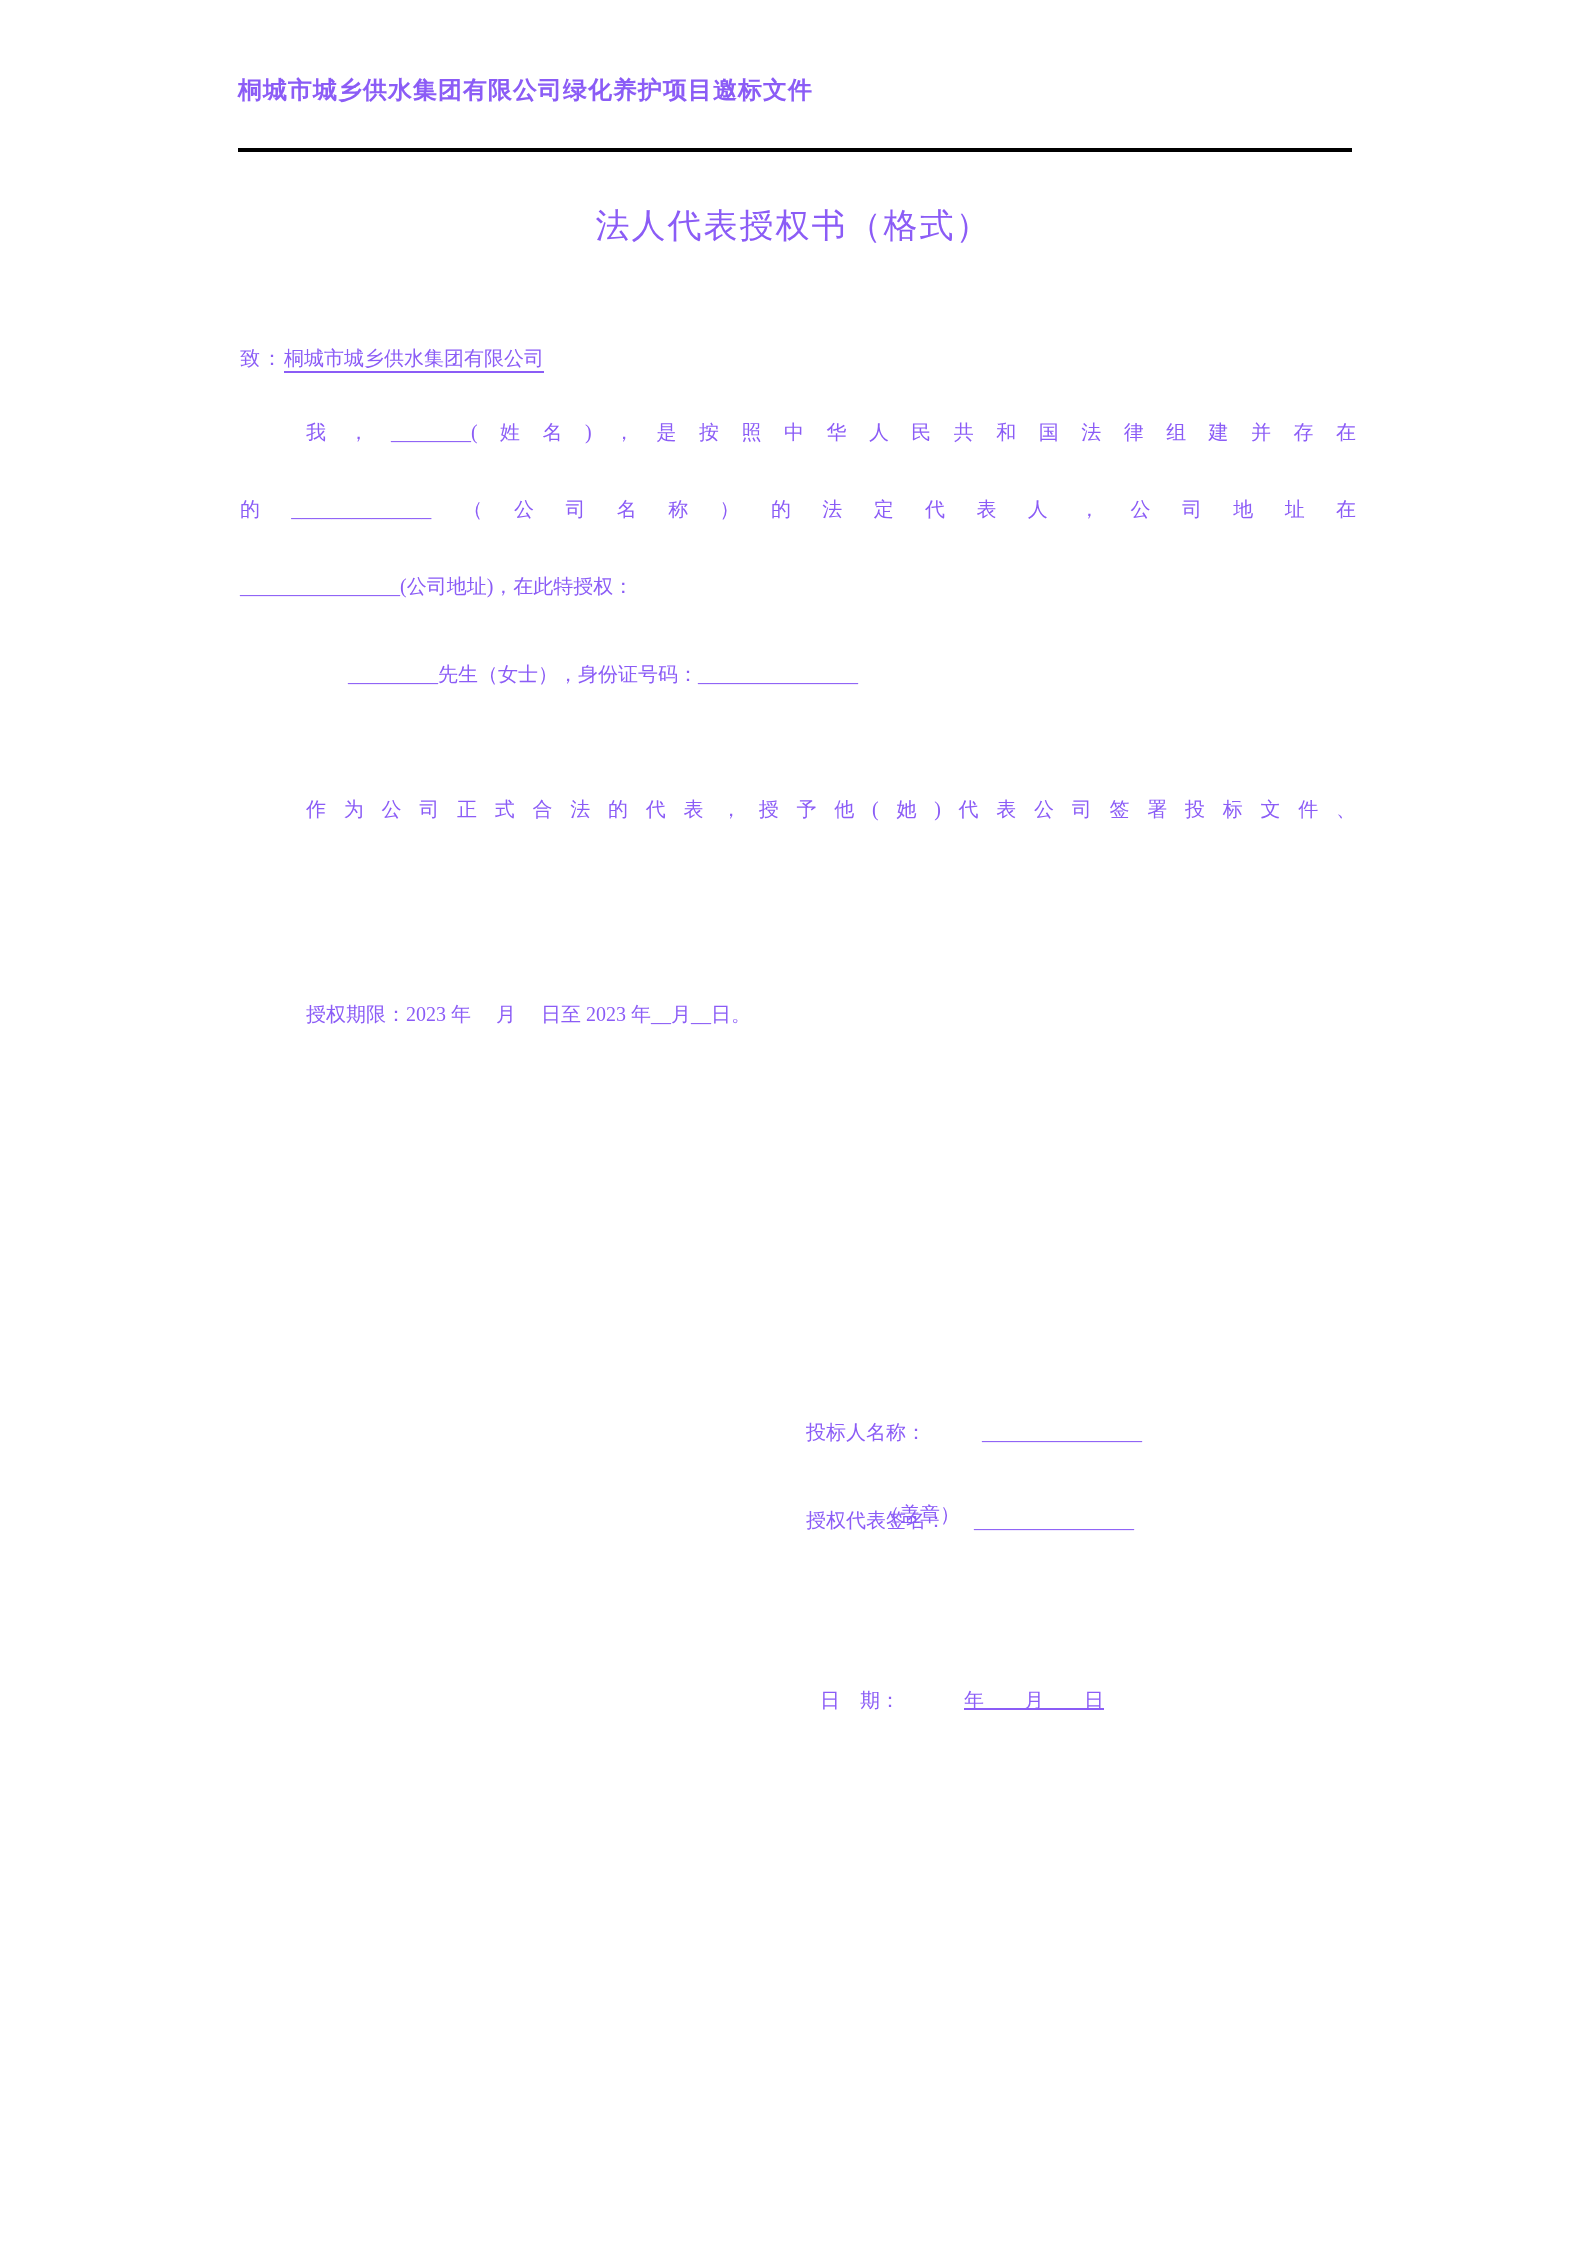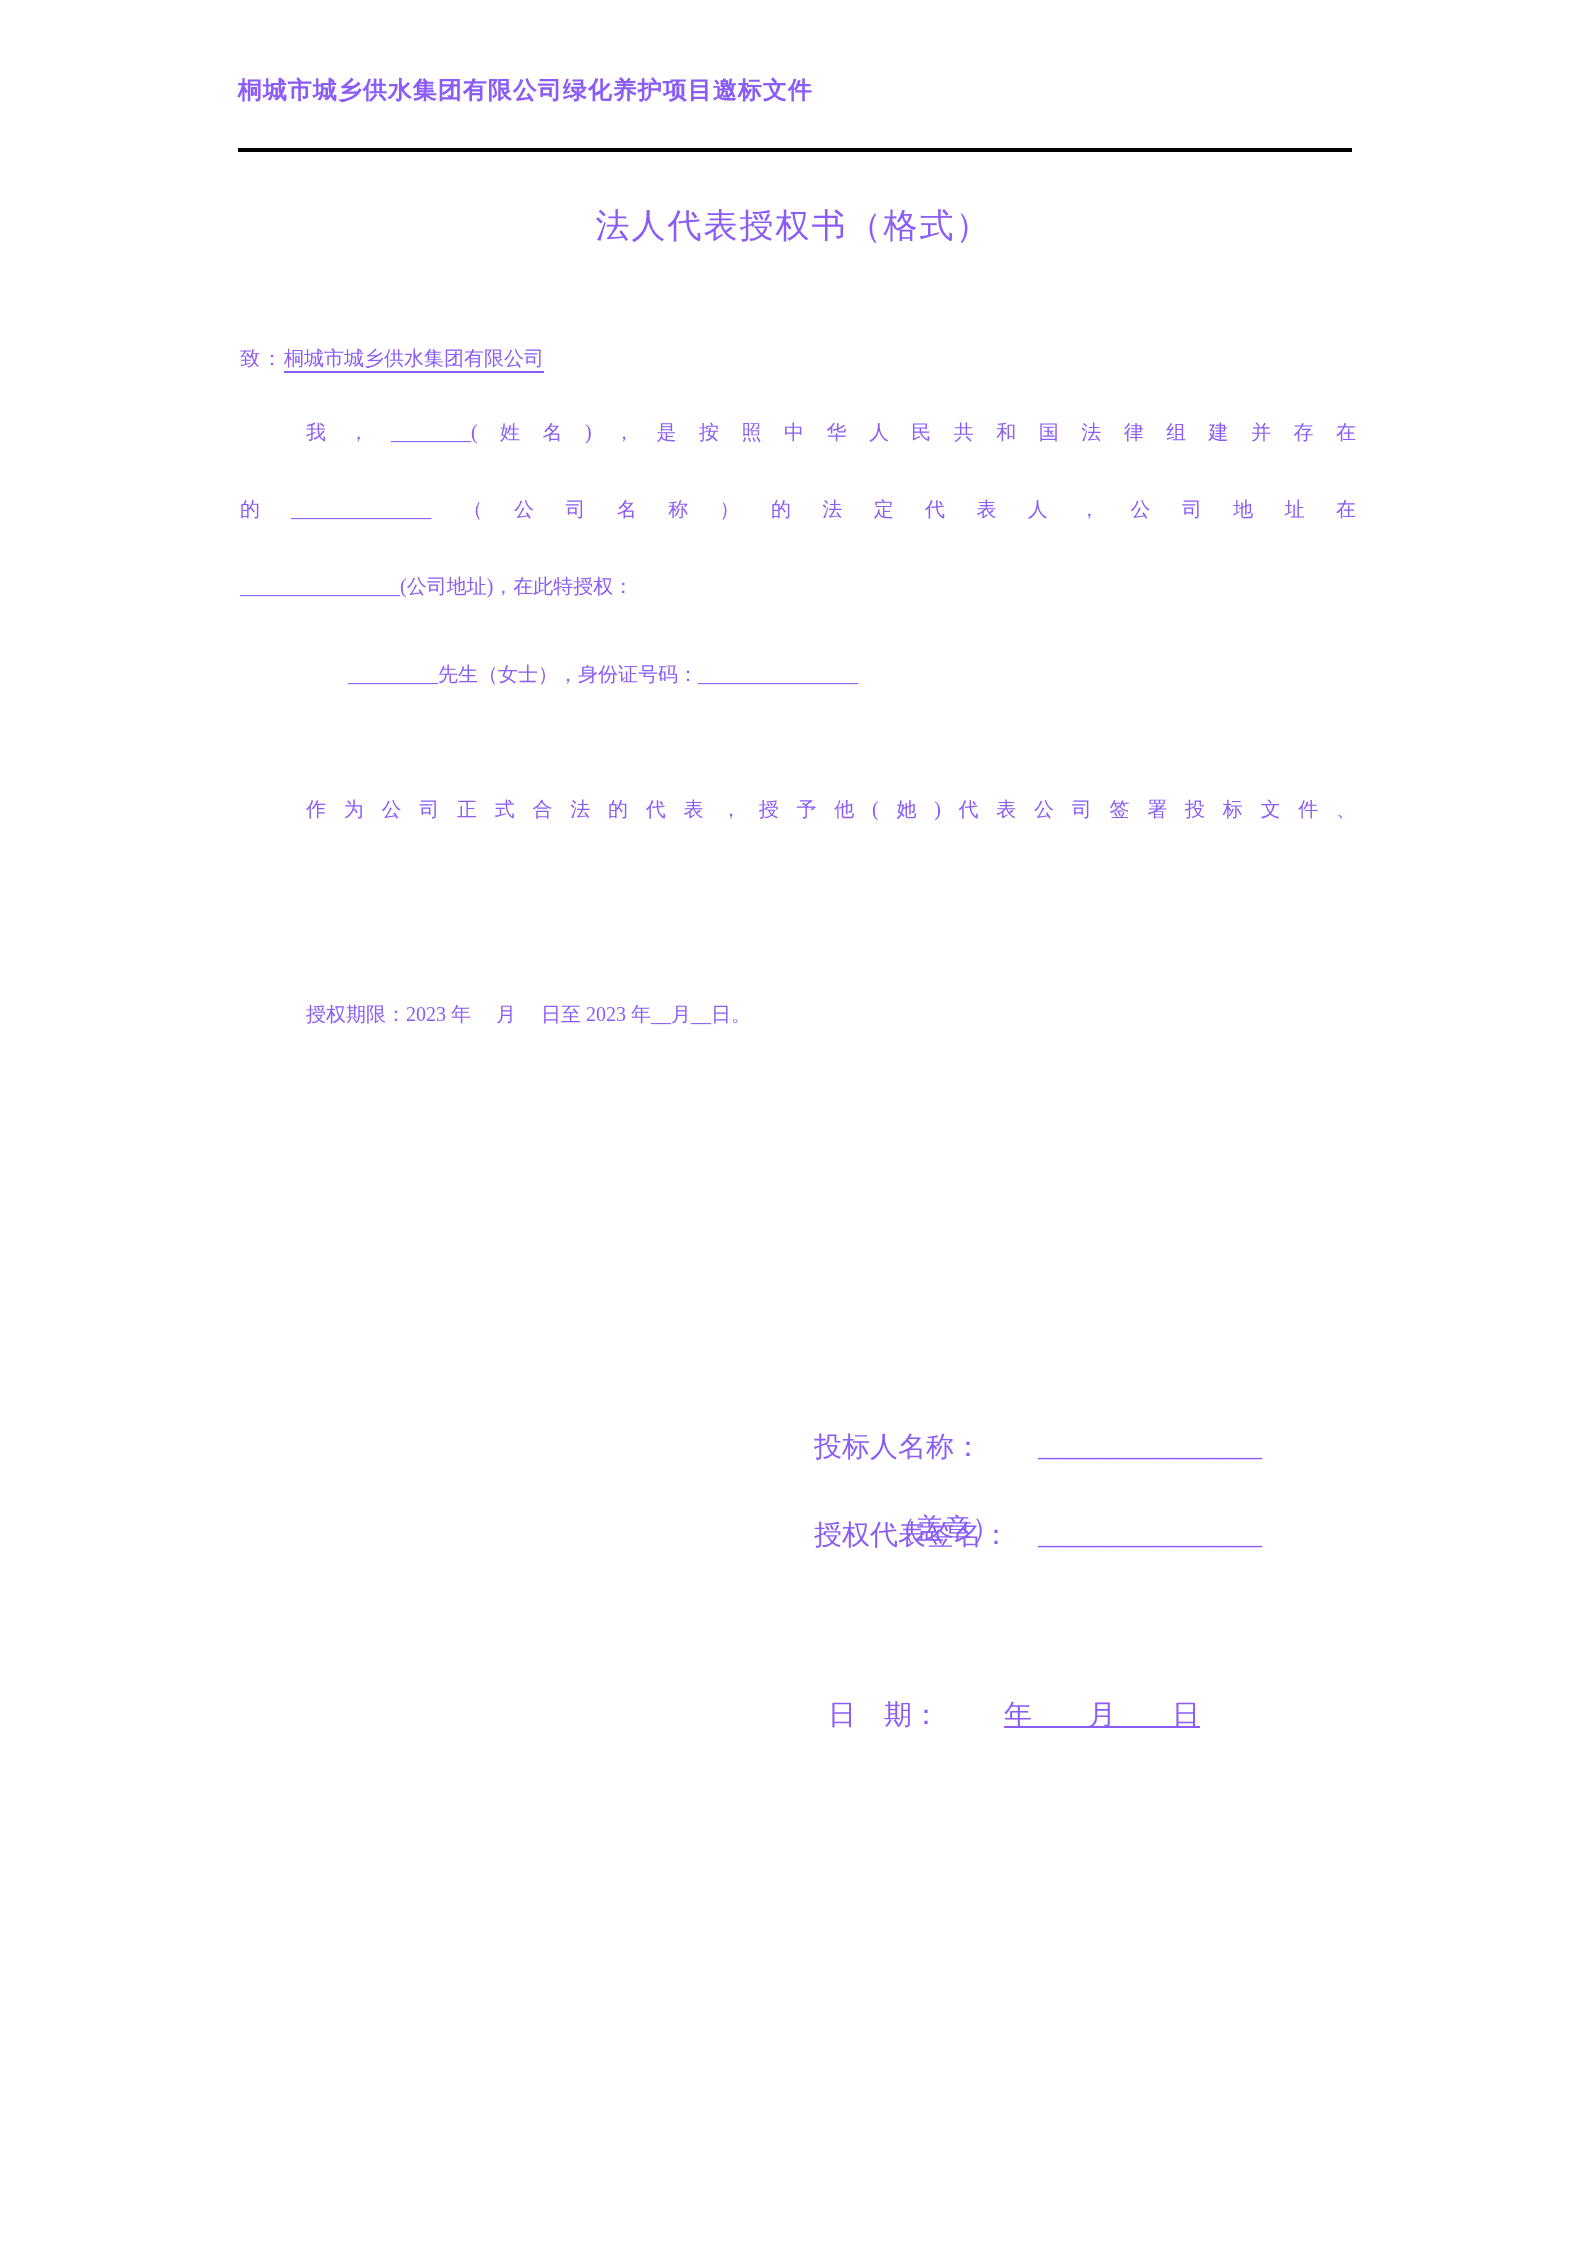--- a/index.html
+++ b/index.html
@@ -47,21 +47,21 @@
     text-align: justify;
     text-align-last: justify;
   }
   .indent-2 { text-indent: 66px; }
   .indent-3 { text-indent: 108px; }
   .underline { text-decoration: underline; text-underline-offset: 6px; }
   .sal-label { letter-spacing: 2px; }
 
   .sig-row {
     position: absolute;
-    font-size: 28px;
+    font-size: 20px;
     white-space: pre;
   }
   .sig-bidder { left: 786px; top: 1396px; }
   .sig-bidder .blank { margin-left: 56px; }
   .sig-seal   { left: 860px; top: 1478px; }
   .sig-rep    { left: 786px; top: 1484px; }
   .sig-rep .blank { margin-left: 28px; }
   .sig-date   { left: 800px; top: 1664px; }
   .sig-date .fields { margin-left: 64px; text-decoration: underline; }
 </style>

